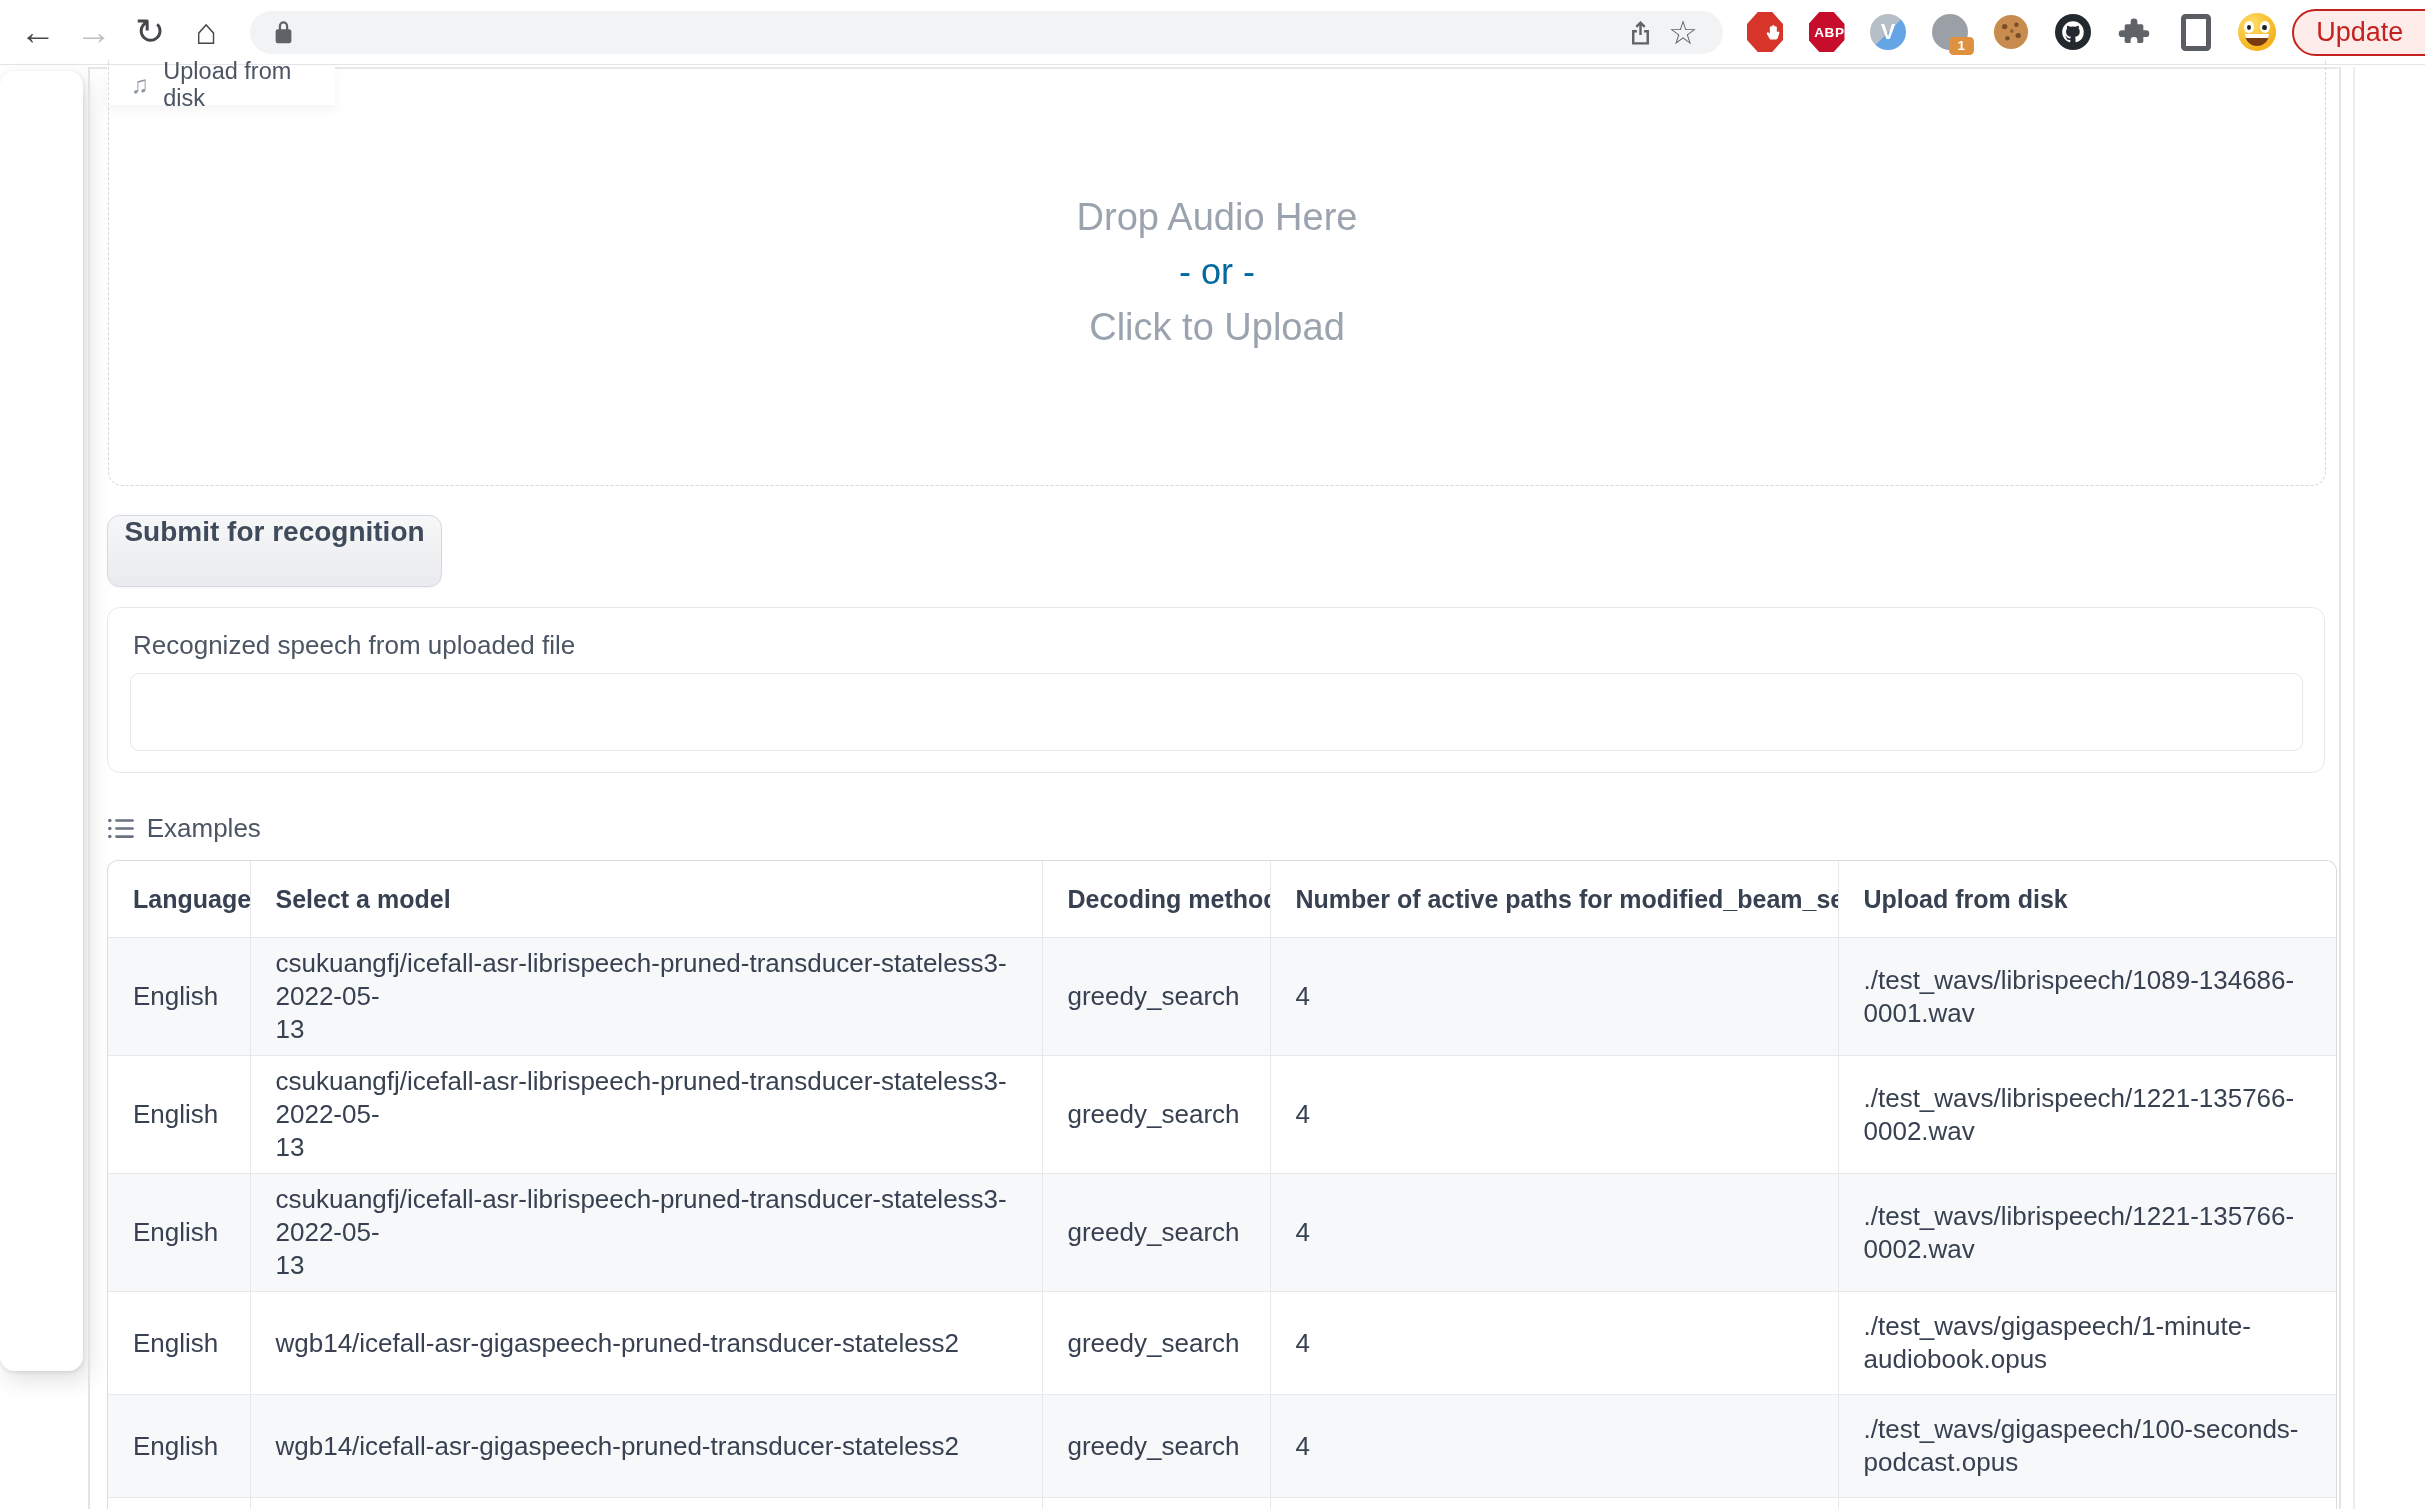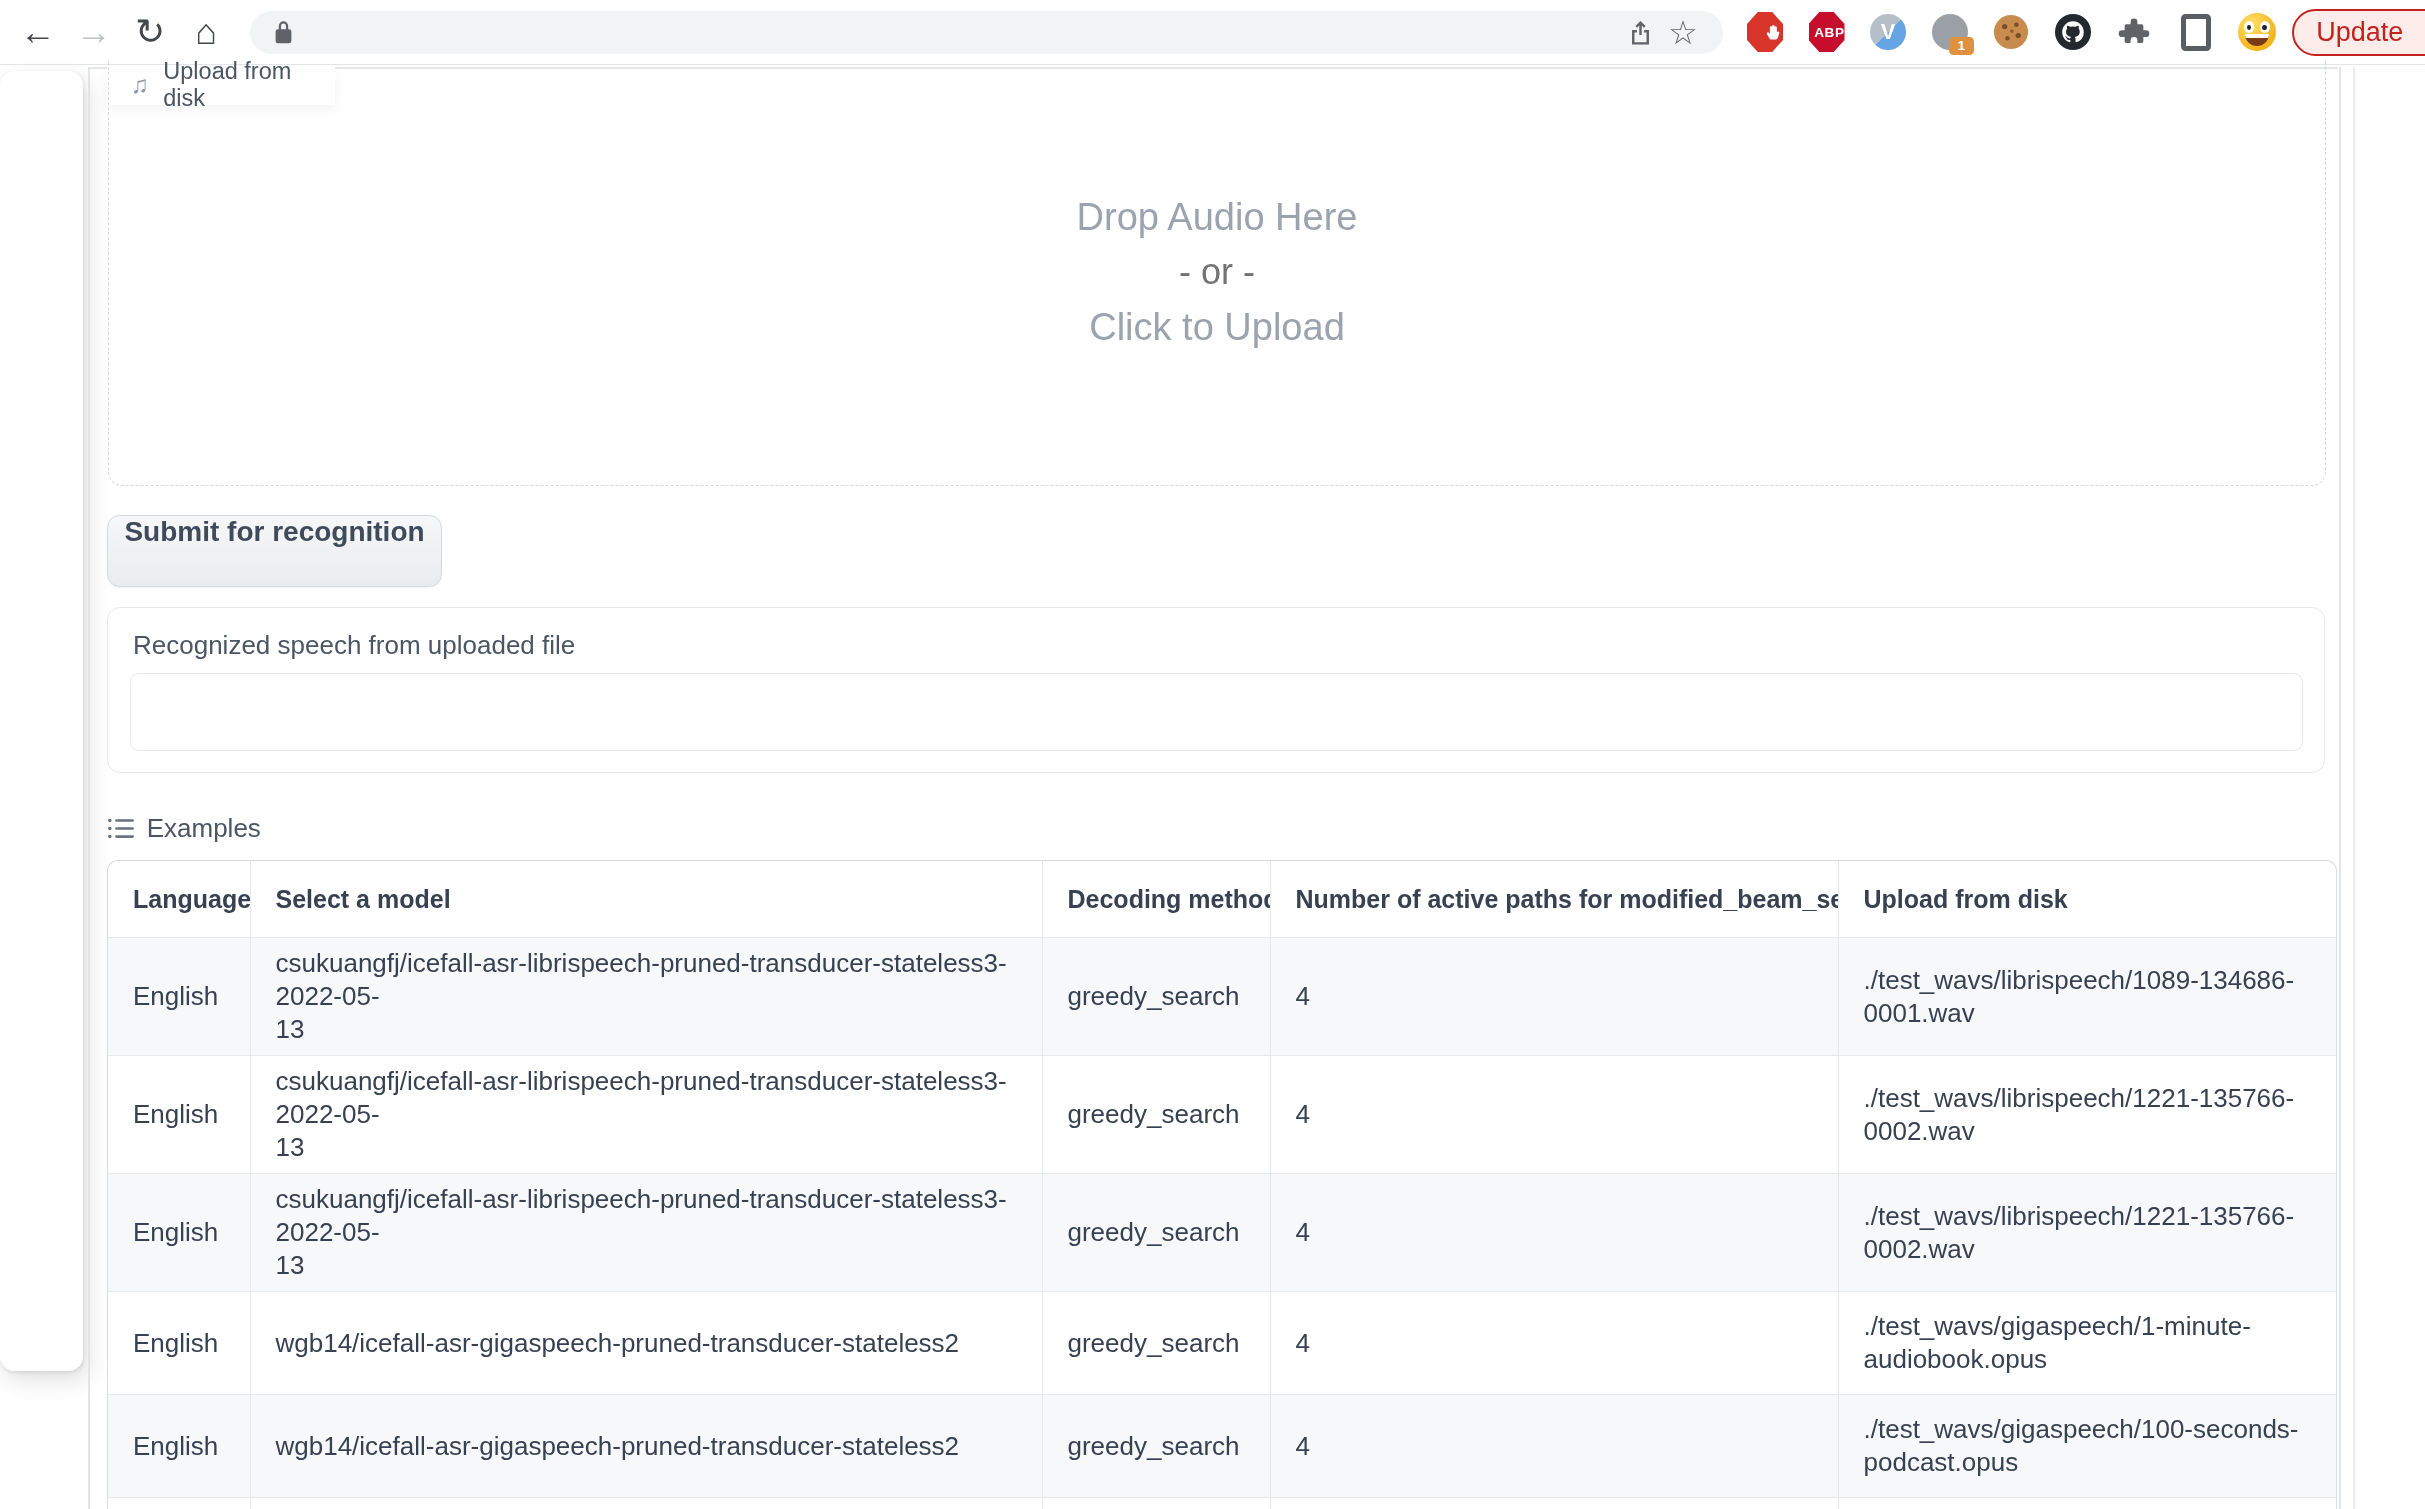--- a/index.html
+++ b/index.html
@@ -58,21 +58,21 @@
   .tab{position:absolute;left:107px;top:-1.8px;width:228px;height:40px;background:#fff;
        box-shadow:0 5.4px 11px rgba(0,0,0,.05);display:flex;align-items:center;gap:14.5px;
        padding-left:23.5px;box-sizing:border-box;}
   .tab .note{font-size:24.4px;color:#8f97a3;line-height:1;}
   .tab .tlabel{font-size:23.5px;color:#4b5563;}
 
   .dropzone{position:absolute;left:108px;top:-7.2px;width:2218px;height:426px;box-sizing:border-box;
             border:1.8px dashed #d3d7dc;border-top:none;border-radius:0 0 14.5px 14.5px;
             display:flex;flex-direction:column;align-items:center;justify-content:center;gap:12.7px;}
   .dz1,.dz3{font-size:38px;color:#9aa3ae;}
-  .dz2{font-size:36px;color:#737373;}
+  .dz2{font-size:36px;color:#0369a1;}
 
   .submit-btn{position:absolute;left:107px;top:448px;width:333px;height:70px;border-radius:12.7px;
               border:0.9px solid #d5d9de;background:linear-gradient(180deg,#f6f7f8,#e9ebee);
               font-family:inherit;font-size:28px;font-weight:600;color:#3f4a5a;
               box-shadow:0 0.9px 1.8px rgba(0,0,0,.05);display:flex;align-items:flex-start;justify-content:center;}
 
   .output-card{position:absolute;left:107px;top:540px;width:2218px;height:166px;box-sizing:border-box;
                border:1.8px solid #e6e8ea;border-radius:12.7px;background:#fff;}
   .output-label{position:absolute;left:25px;top:22px;font-size:26px;color:#4b5563;}
   .output-box{position:absolute;left:22px;right:22px;top:65px;height:78px;box-sizing:border-box;

